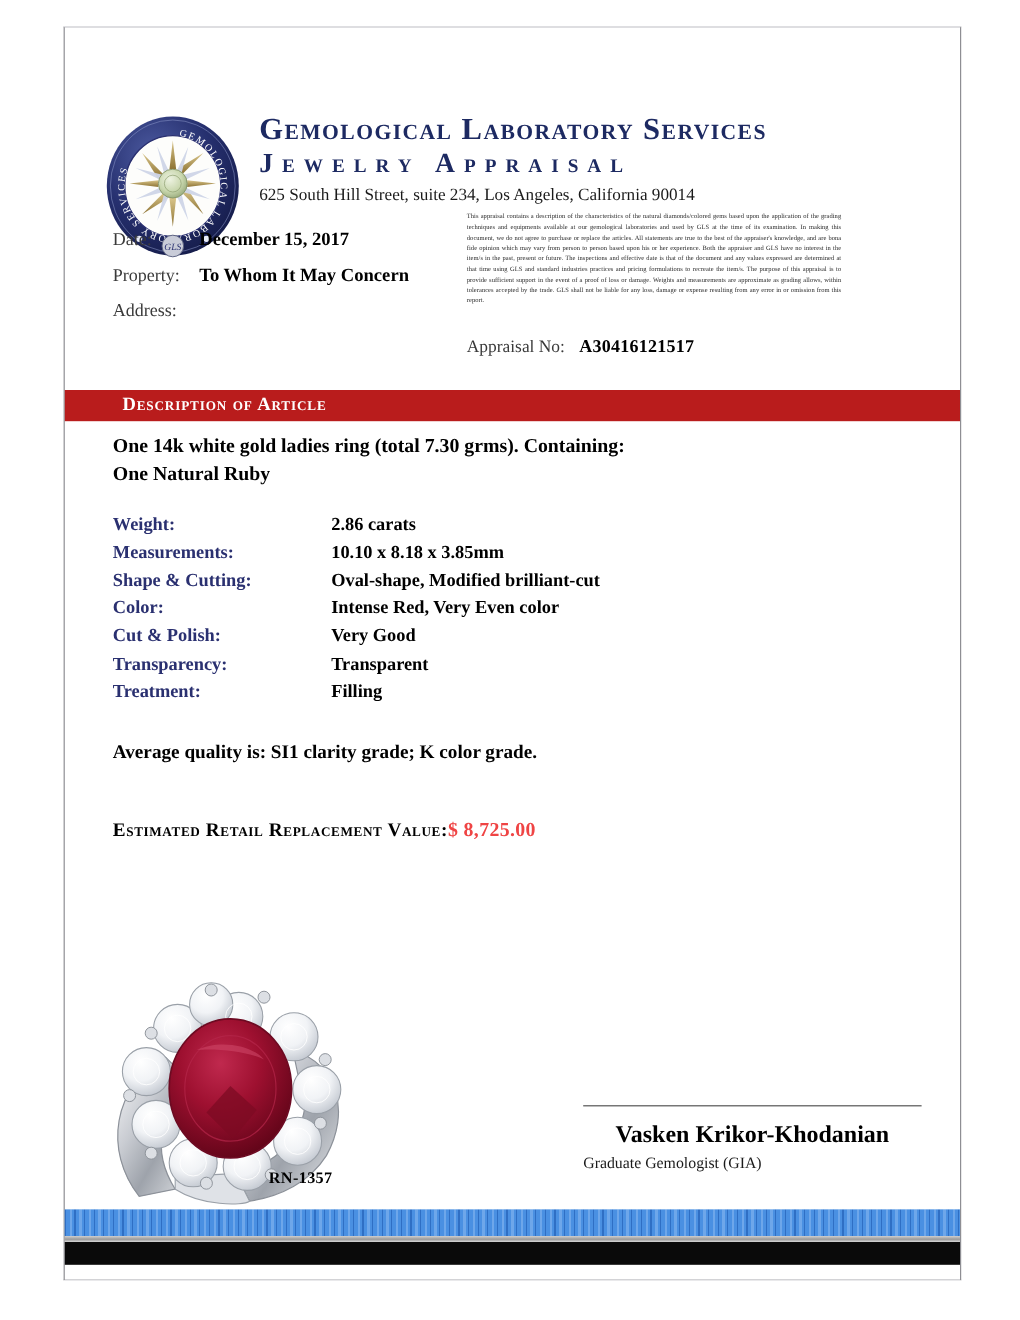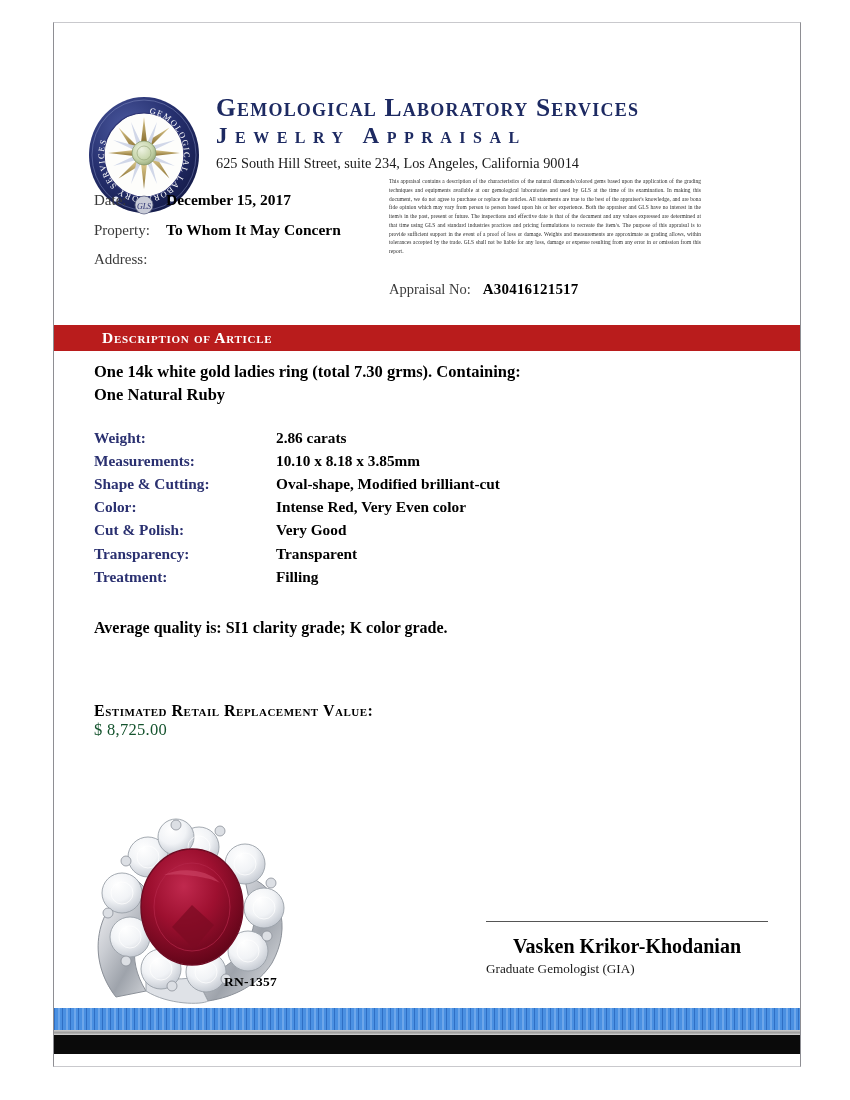--- a/index.html
+++ b/index.html
@@ -186,35 +186,34 @@
     font-size: 16px;
     font-weight: bold;
     color: #000;
     line-height: 1.42;
   }
 
   .value-row {
     display: flex;
     align-items: baseline;
     justify-content: flex-start;
-    margin-top: 62px;
+    margin-top: 42px;
     padding-right: 38px;
-    flex-direction: column;
   }
   .value-label {
     font-variant: small-caps;
     font-size: 16px;
     font-weight: bold;
     letter-spacing: 0.5px;
     color: #000;
   }
   .value-amount {
     font-size: 16.5px;
-    font-weight: normal;
-    color: #14532d;
+    font-weight: bold;
+    color: #ef4444;
     letter-spacing: 0.3px;
   }
 
   
   .lower {
     position: absolute;
     left: 0;
     top: 778px;
     width: 746px;
     height: 210px;

